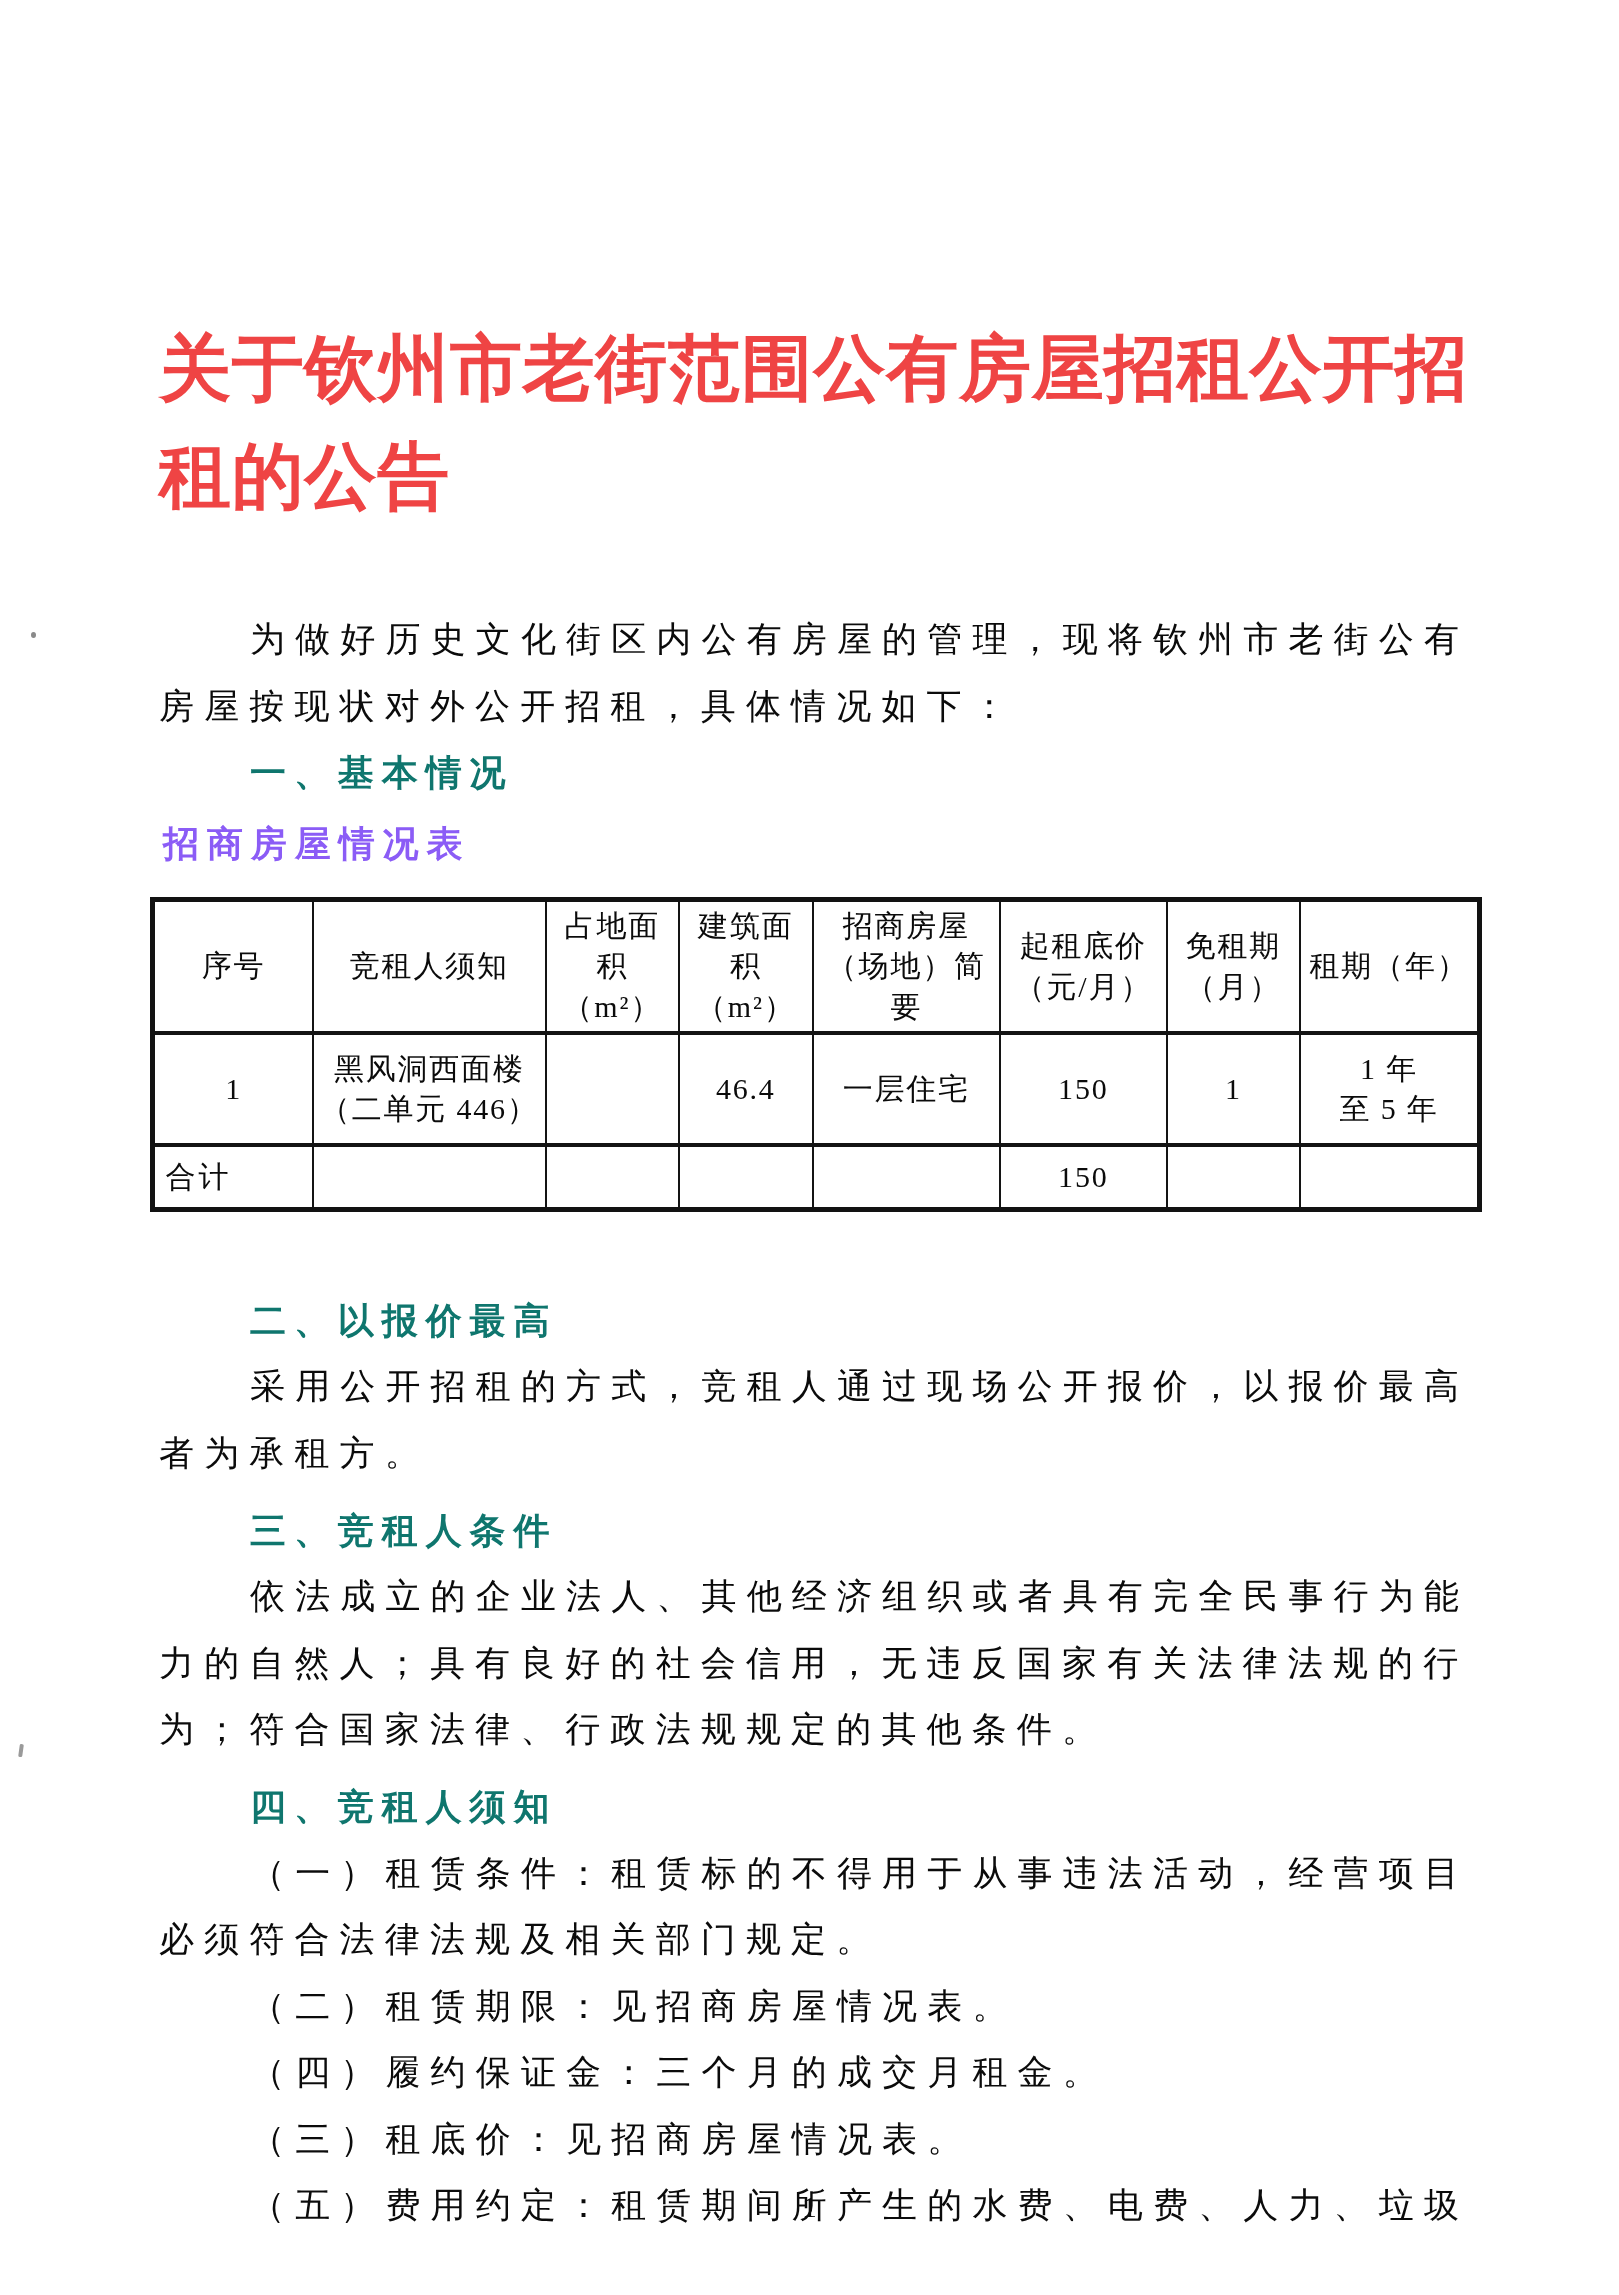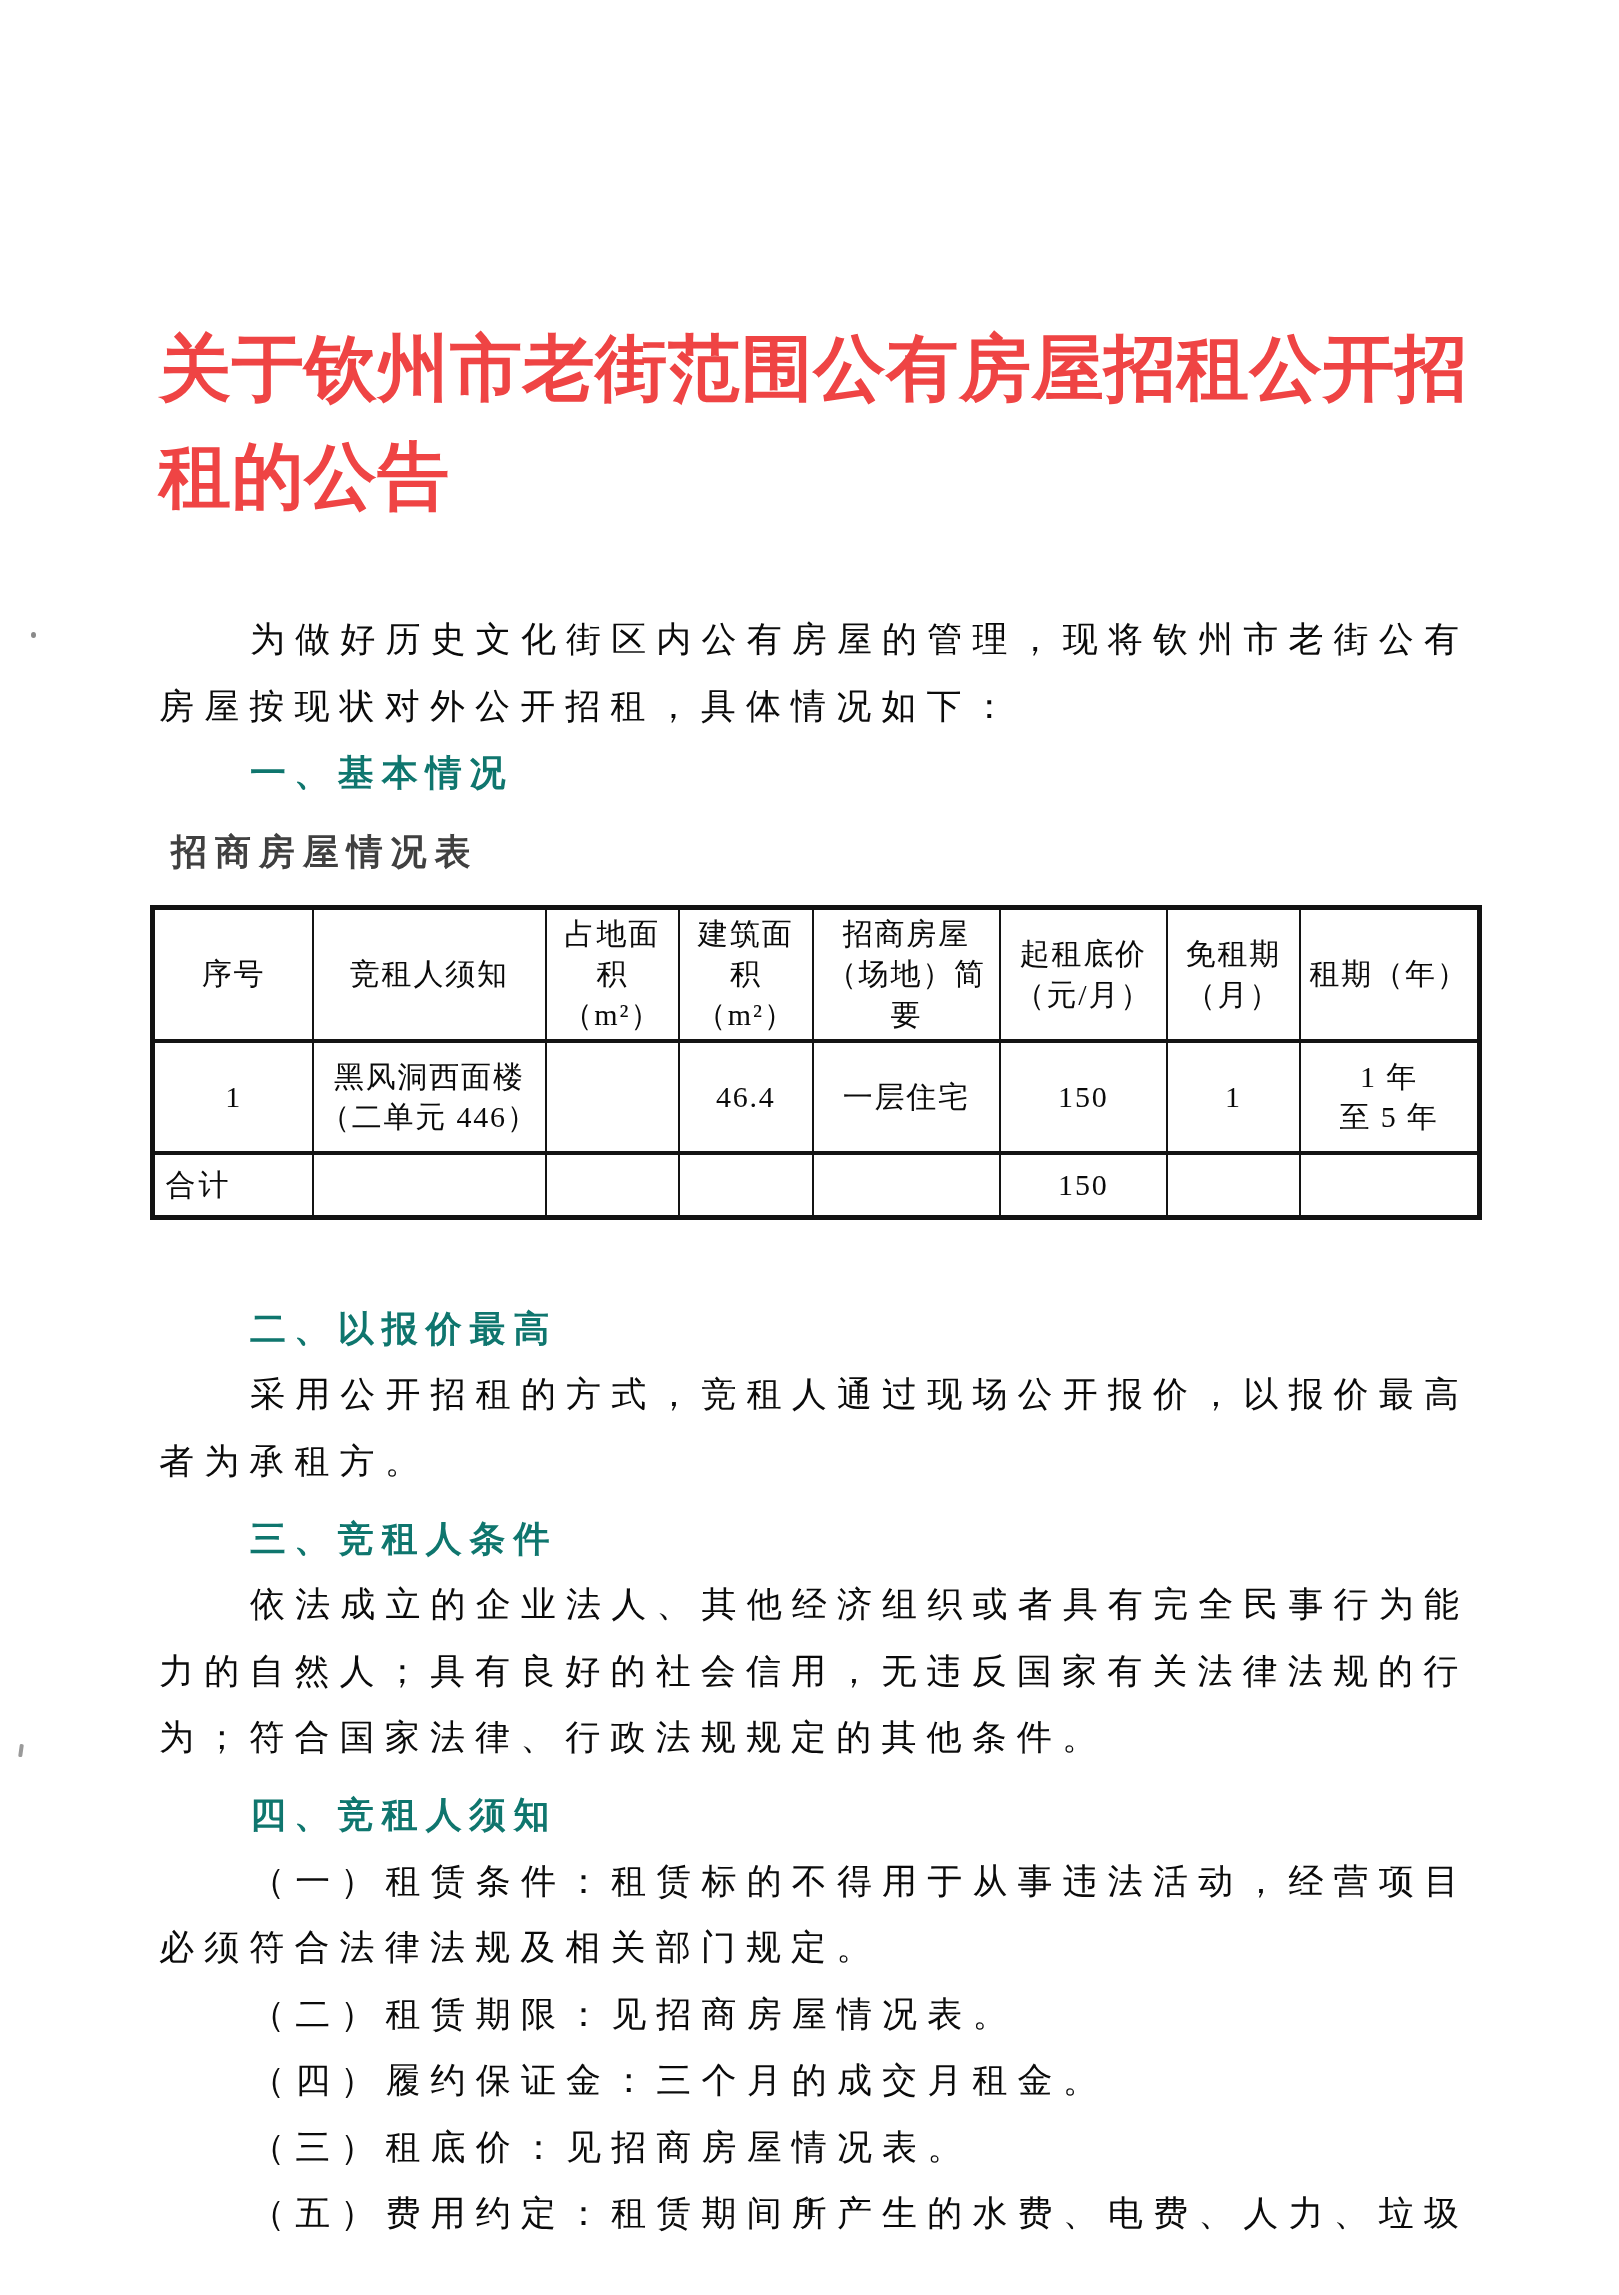--- a/index.html
+++ b/index.html
@@ -48,27 +48,27 @@
     line-height: 1.85;
     letter-spacing: 0.22em;
     text-indent: 91px;
     white-space: pre-line;
     color: #0f766e;
   }
   .gap-lg { margin-top: 76px; }
   .gap-sm { margin-top: 10.3px; }
 
   .table-caption {
-    margin: 12px;
+    margin: 4px;
     font-family: "Liberation Sans", sans-serif;
     font-weight: bold;
     font-size: 36px;
     line-height: 1.85;
     letter-spacing: 0.22em;
-    color: #404040;
+    color: #8b5cf6;
   }
 
   
   .housing-table {
     border-collapse: collapse;
     table-layout: fixed;
     width: 1327px;
     margin: 19.5px 0 0 -8.7px;
     border: 5.6px solid #121212;
   }

